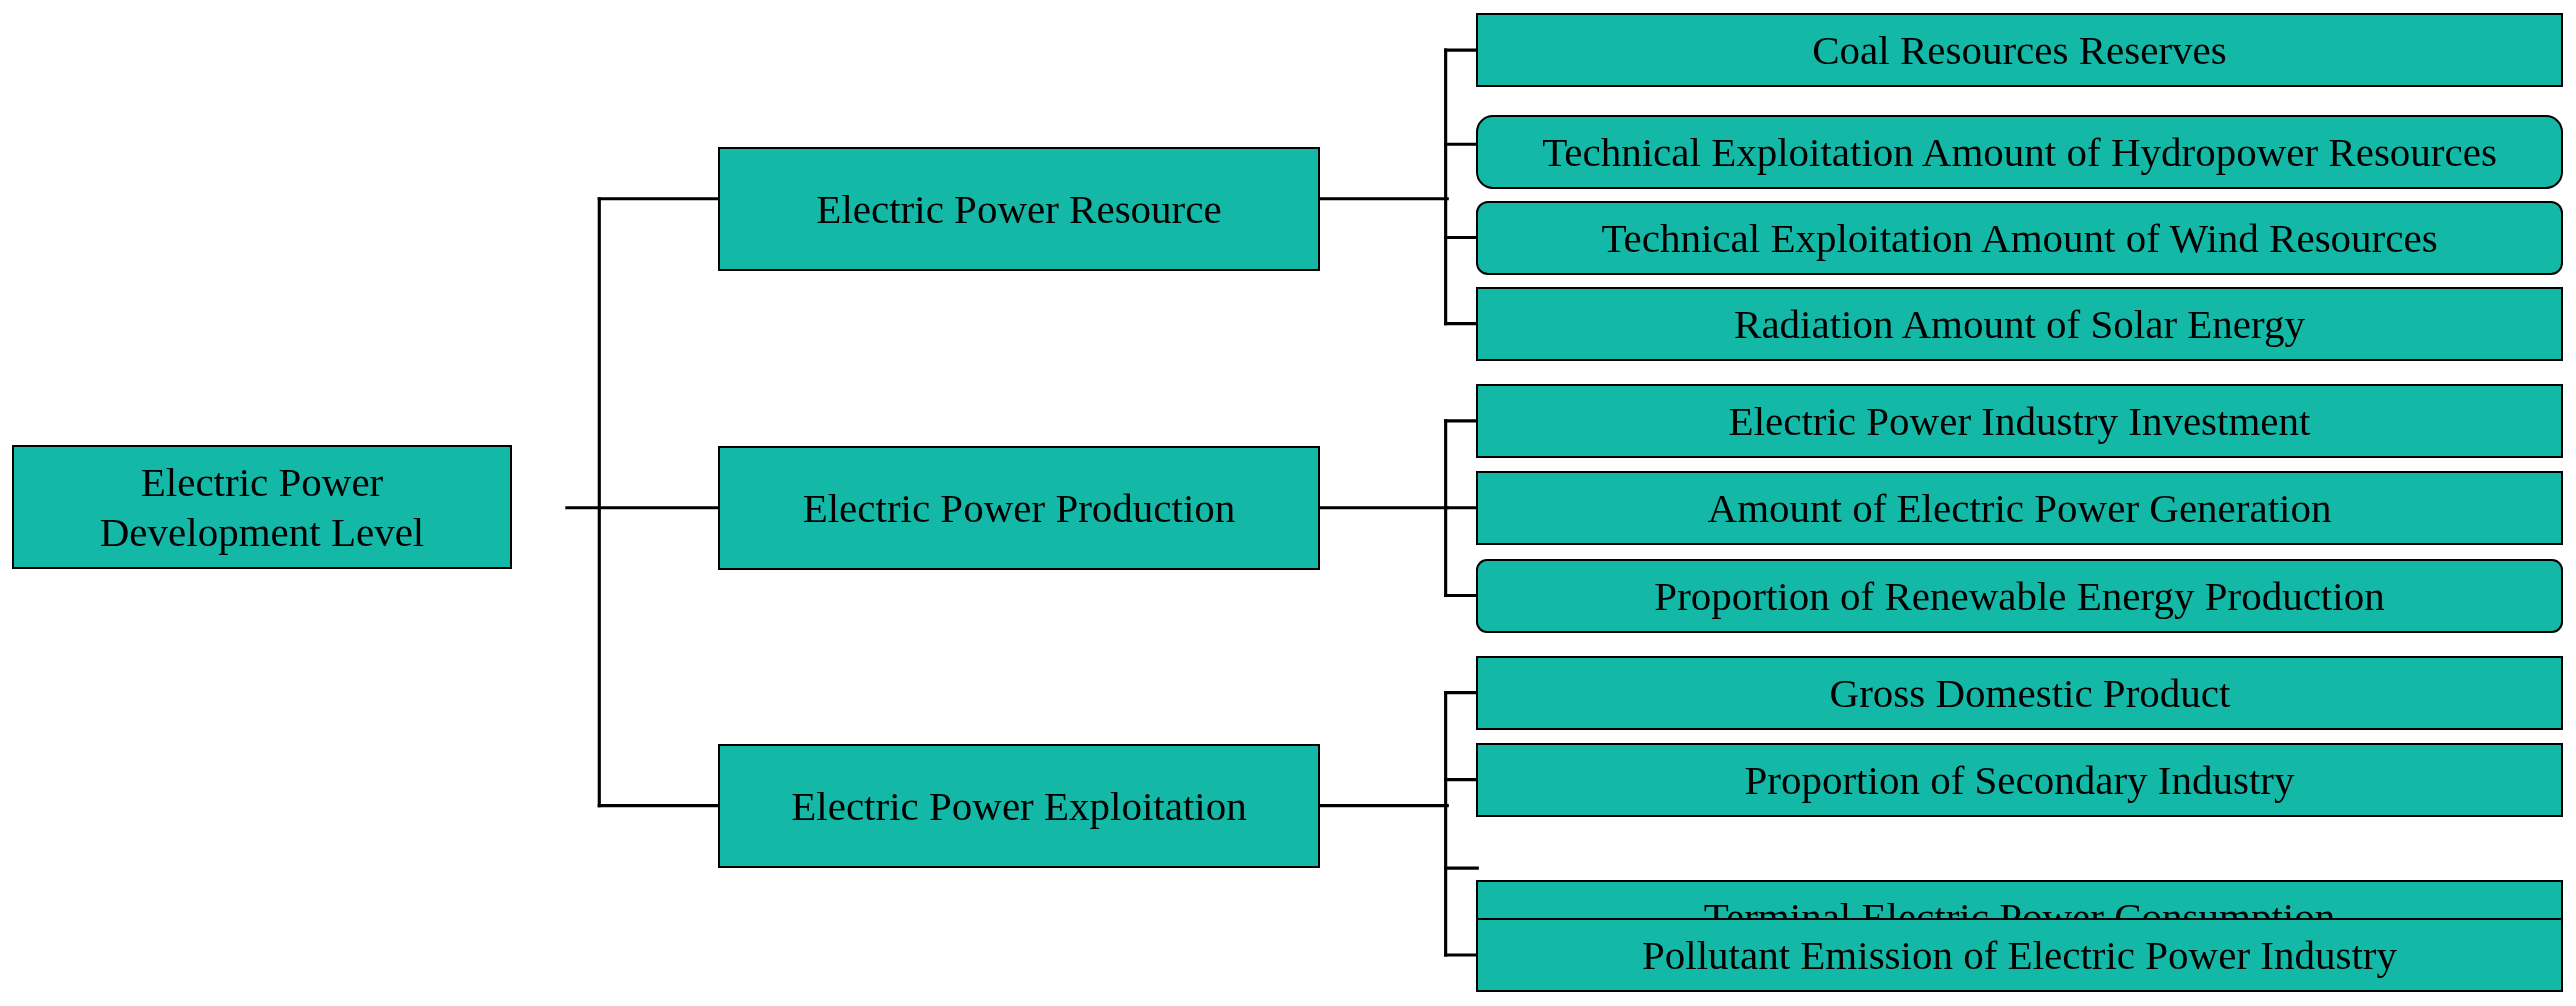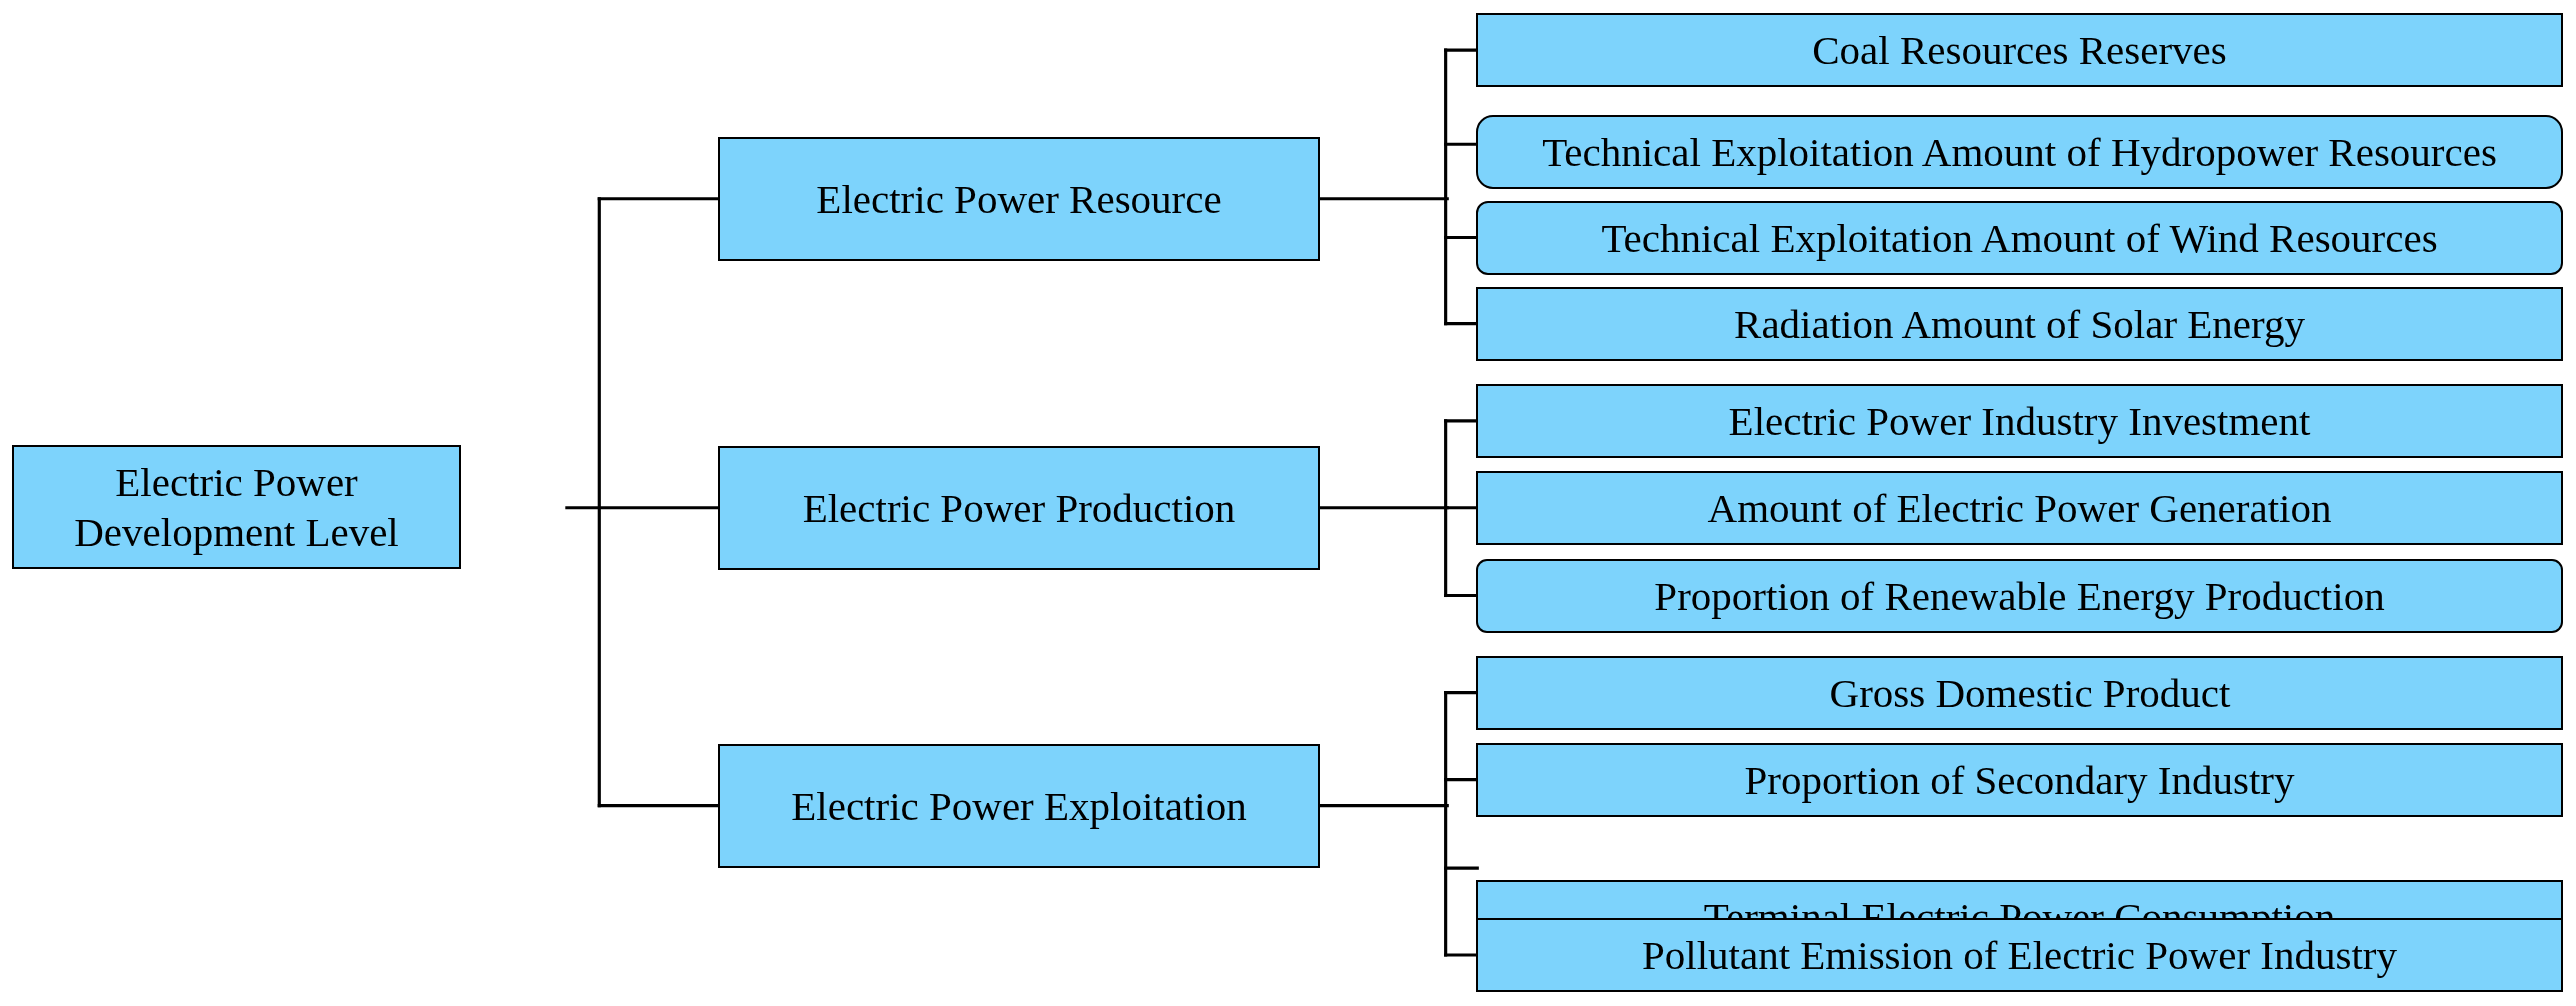--- a/index.html
+++ b/index.html
@@ -19,41 +19,41 @@
     position: absolute;
     left: 0;
     top: 0;
     width: 2576px;
     height: 1006px;
   }
   .node {
     position: absolute;
     box-sizing: border-box;
     border: 2.4px solid #000000;
-    background: #7dd3fc;
+    background: #14b8a6;
     display: flex;
     align-items: center;
     justify-content: center;
     text-align: center;
     font-size: 41px;
     line-height: 1.22;
   }
   .root-node {
-    left: 12px;  top: 445px;  width: 449px;  height: 124px;
+    left: 12px;  top: 445px;  width: 500px;  height: 124px;
     padding: 0 43px;
   }
   .mid-node {
     left: 718px; width: 602px; height: 124px;
     white-space: nowrap;
   }
   .leaf-node {
     left: 1476px; width: 1087px; height: 74px;
     white-space: nowrap;
   }
-  #mid-resource    { top: 137px; }
+  #mid-resource    { top: 147px; }
   #mid-production  { top: 446px; }
   #mid-consumption { top: 744px; }
 
   #leaf-r1 { top: 13.4px;  }
   #leaf-r2 { top: 115px; border-radius: 17px; }
   #leaf-r3 { top: 201px; border-radius: 12px; }
   #leaf-r4 { top: 287px; }
 
   #leaf-p1 { top: 384px; }
   #leaf-p2 { top: 471px; }

